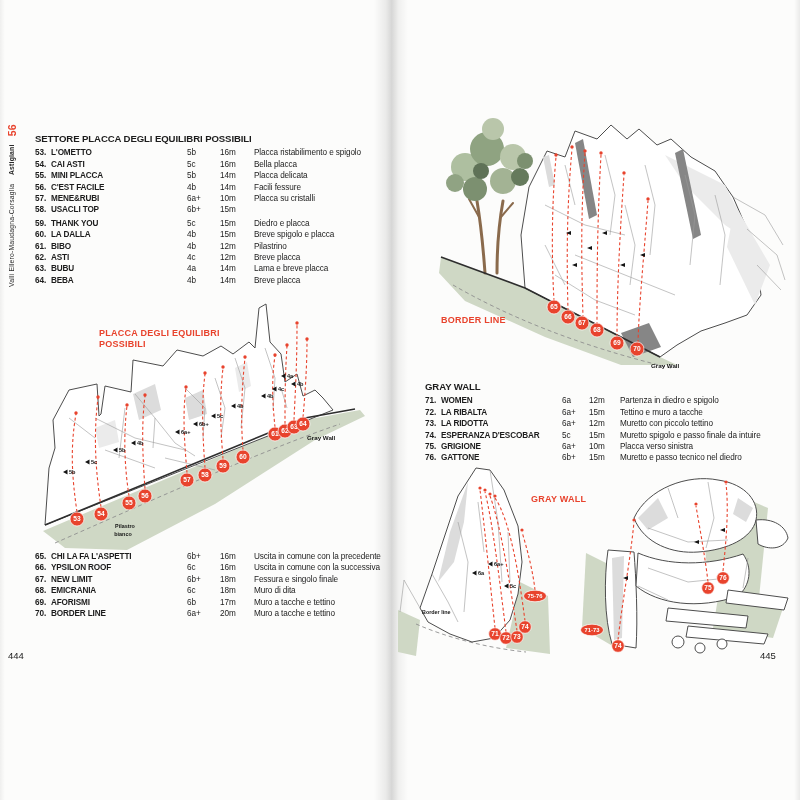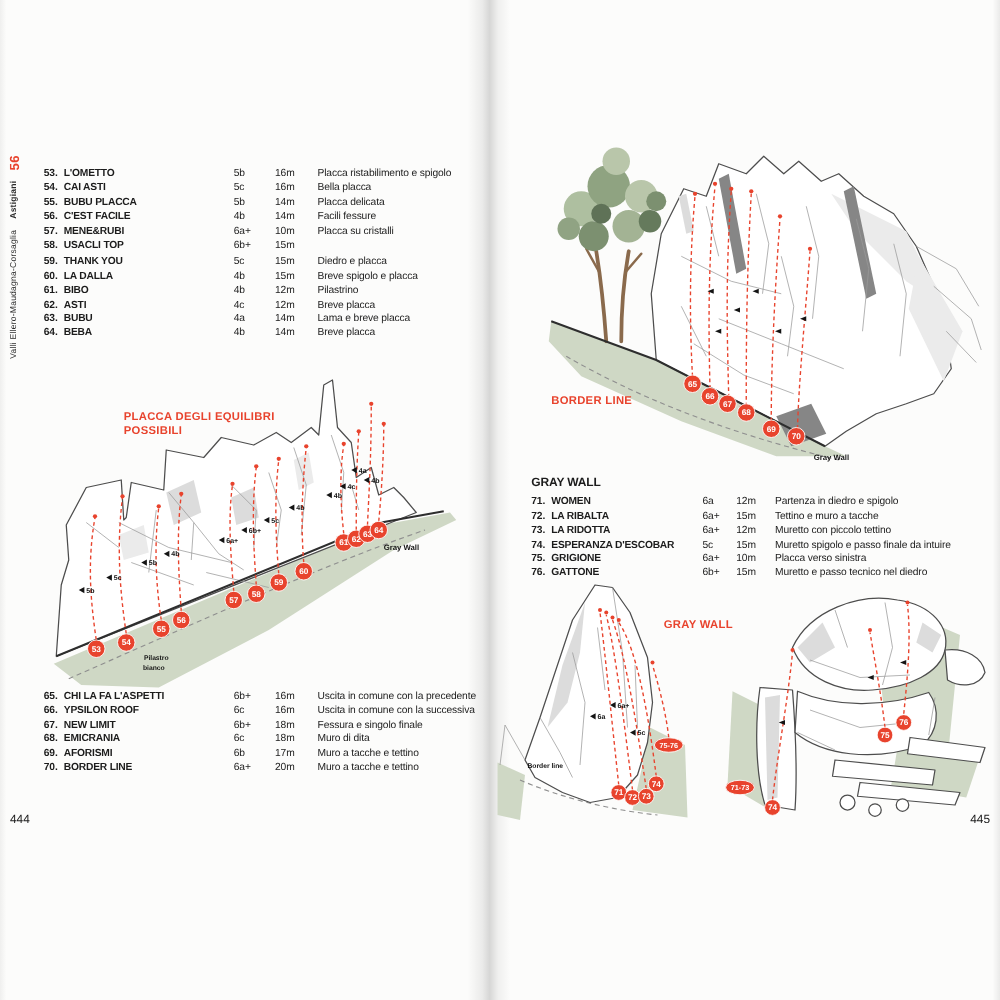--- a/index.html
+++ b/index.html
@@ -61,39 +61,40 @@
 
 <div class="edge-l"></div>
 <div class="edge-r"></div>
 <div class="gutter"></div>
 
 <div class="spine">
   <span class="valley">Valli Ellero-Maudagna-Corsaglia</span><span class="region">Astigiani</span><span class="num">56</span>
 </div>
 
 <div class="rlist" id="list1">
+  <h3>SETTORE PLACCA DEGLI EQUILIBRI POSSIBILI</h3>
   <div>
 
   <div class="rrow">
       <span class="num">53.</span>
       <span class="name">L'OMETTO</span>
       <span class="grade">5b</span>
       <span class="len">16m</span>
       <span class="desc">Placca ristabilimento e spigolo</span>
     </div>
       <div class="rrow">
       <span class="num">54.</span>
       <span class="name">CAI ASTI</span>
       <span class="grade">5c</span>
       <span class="len">16m</span>
       <span class="desc">Bella placca</span>
     </div>
       <div class="rrow">
       <span class="num">55.</span>
-      <span class="name">BUBU PLACCA</span>
+      <span class="name">MINI PLACCA</span>
       <span class="grade">5b</span>
       <span class="len">14m</span>
       <span class="desc">Placca delicata</span>
     </div>
       <div class="rrow">
       <span class="num">56.</span>
       <span class="name">C'EST FACILE</span>
       <span class="grade">4b</span>
       <span class="len">14m</span>
       <span class="desc">Facili fessure</span>
@@ -548,13 +549,13 @@
       <text x="40" y="190.3" class="mkt">74</text>
       <circle cx="130" cy="130" r="6.3" class="mkc"></circle>
       <text x="130" y="132.3" class="mkt">75</text>
       <circle cx="145" cy="120" r="6.3" class="mkc"></circle>
       <text x="145" y="122.3" class="mkt">76</text>
     </g>
   <ellipse class="mkc" cx="14" cy="172" rx="11.5" ry="5.8"></ellipse>
   <text class="mkt" x="14" y="174.4" style="font-size:5.8px">71-73</text>
 </svg>
 
-<div class="pagenum" style="left:760px;top:650px;width:32px;text-align:right;">445</div>
+<div class="pagenum" style="left:760px;top:650px;width:32px;text-align:left;">445</div>
 
 </body></html>

